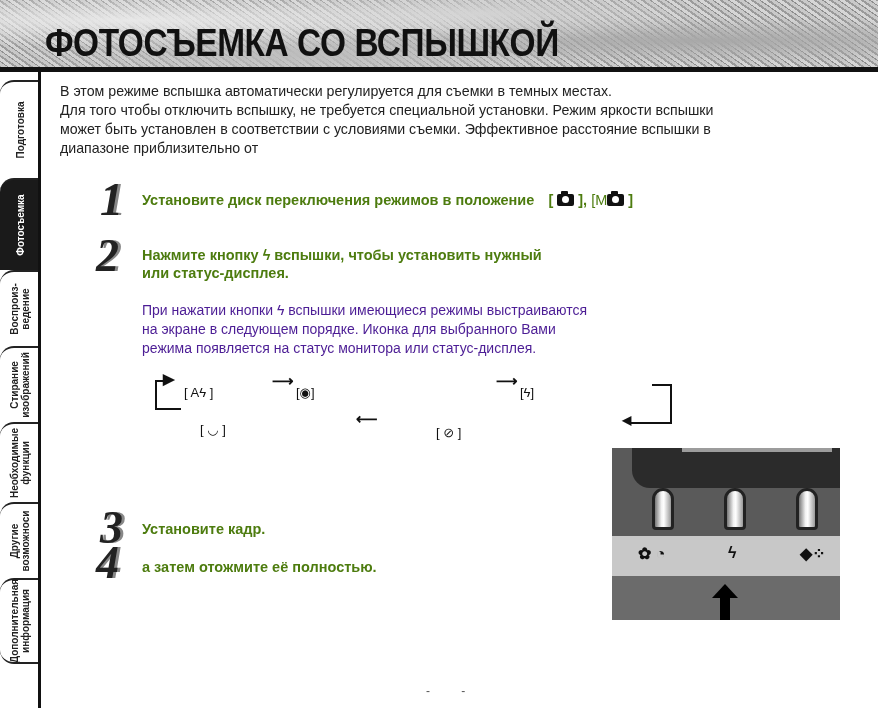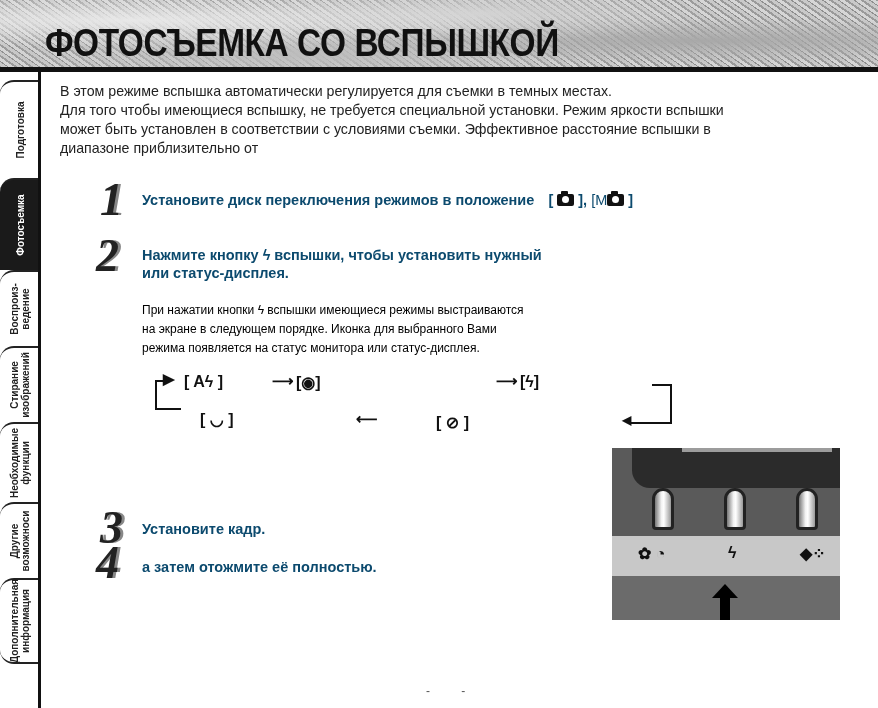--- a/index.html
+++ b/index.html
@@ -43,28 +43,28 @@
 
   .intro {
     position: absolute; left: 60px; top: 82px; width: 790px;
     font-size: 14.2px; line-height: 19px; color: #222;
   }
   .step-num {
     position: absolute; font-family: "Liberation Serif", serif; font-style: italic; font-weight: bold;
     font-size: 46px; line-height: 40px; color: #222;
     text-shadow: 3px 0 0 #888;
   }
-  .step-title { position: absolute; font-weight: bold; font-size: 14.5px; line-height: 18px; color: #0c4a6e; white-space: nowrap; }
-  .step-body { position: absolute; font-size: 12px; line-height: 19px; color: #000000; white-space: nowrap; }
+  .step-title { position: absolute; font-weight: bold; font-size: 14.5px; line-height: 18px; color: #4d7c0f; white-space: nowrap; }
+  .step-body { position: absolute; font-size: 14px; line-height: 19px; color: #4c1d95; white-space: nowrap; }
 
   .cam { display: inline-block; width: 17px; height: 12px; background: #111; border-radius: 2px; position: relative; vertical-align: -1px; }
   .cam::before { content: ""; position: absolute; left: 4px; top: -3px; width: 7px; height: 4px; background: #111; border-radius: 1px 1px 0 0; }
   .cam::after { content: ""; position: absolute; left: 5px; top: 2px; width: 7px; height: 7px; background: #fff; border-radius: 50%; }
 
-  .mode { position: absolute; font-weight: bold; font-size: 16px; white-space: nowrap; color: #111; }
+  .mode { position: absolute; font-weight: normal; font-size: 13px; white-space: nowrap; color: #111; margin-top: 12px; }
   .arrow { position: absolute; font-size: 15px; font-weight: bold; color: #111; }
   .line { position: absolute; background: #111; }
 
   .photo {
     position: absolute; left: 612px; top: 448px; width: 228px; height: 172px;
     background: #5a5a5a; overflow: hidden;
   }
   .photo .screen-frame { position: absolute; left: 20px; top: -10px; width: 210px; height: 50px; background: #2b2b2b; border-radius: 0 0 0 18px; }
   .photo .screen { position: absolute; left: 50px; top: 0; width: 150px; height: 14px; background: #9c9c9c; }
   .photo .btn { position: absolute; top: 40px; width: 22px; height: 42px; border-radius: 11px 11px 4px 4px; background: linear-gradient(90deg,#777,#f2f2f2 40%,#fff 55%,#999); border: 3px solid #222; }
@@ -109,21 +109,21 @@
   </div>
   <div class="tab" style="top:506px;height:86px;border-bottom:2px solid #222;border-bottom-left-radius:14px;">
     <div class="tab-label" style="white-space:pre;">Дополнительная
 информация</div>
   </div>
 </div>
 <div class="vline"></div>
 
 <div class="intro">
   <div>В этом режиме вспышка автоматически регулируется для съемки в темных местах.</div>
-  <div>Для того чтобы имеющиеся вспышку, не требуется специальной установки. Режим яркости вспышки</div>
+  <div>Для того чтобы отключить вспышку, не требуется специальной установки. Режим яркости вспышки</div>
   <div>может быть установлен в соответствии с условиями съемки. Эффективное расстояние вспышки в</div>
   <div>диапазоне приблизительно от</div>
 </div>
 
 <div class="step-num" style="left:100px;top:180px;">1</div>
 <div class="step-title" style="left:142px;top:191px;">
   <span>Установите диск переключения режимов в положение</span>
   <span style="margin-left:10px;">[</span>
   <span class="cam"></span>
   <span>],</span>

